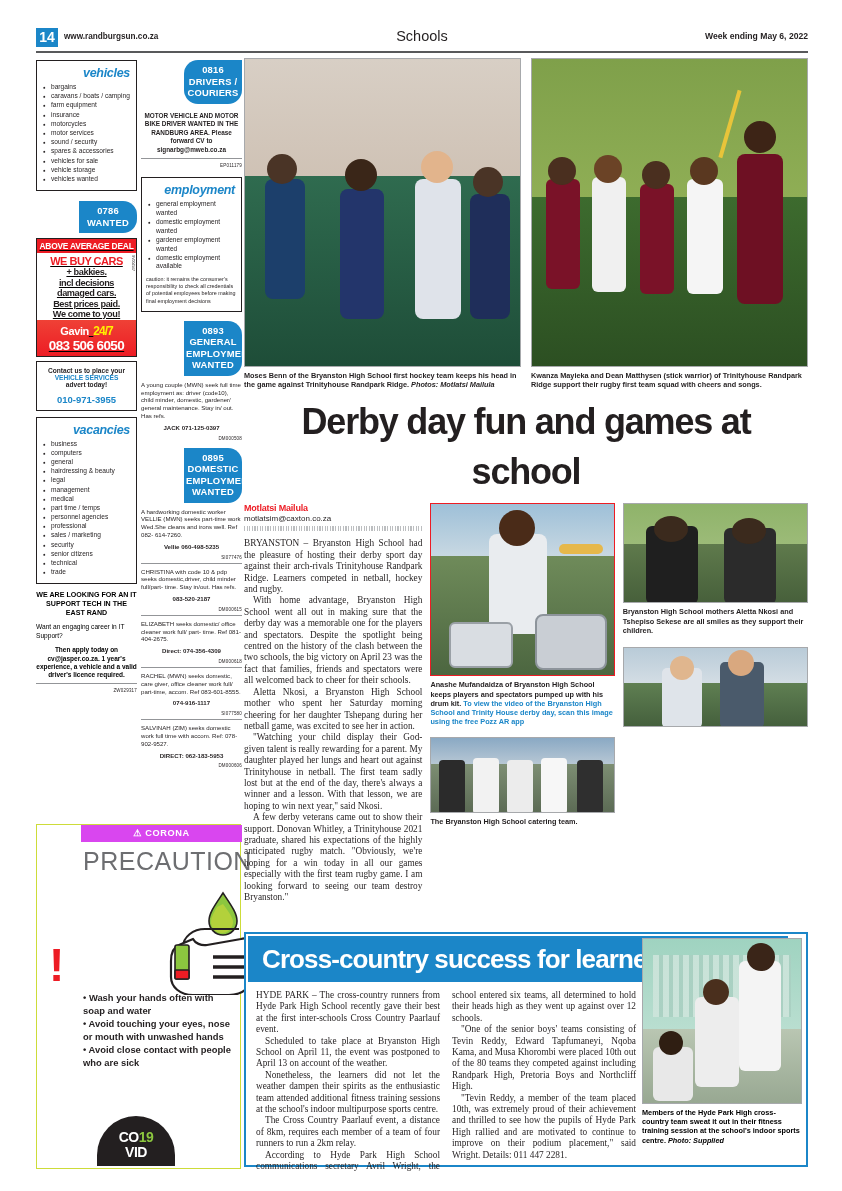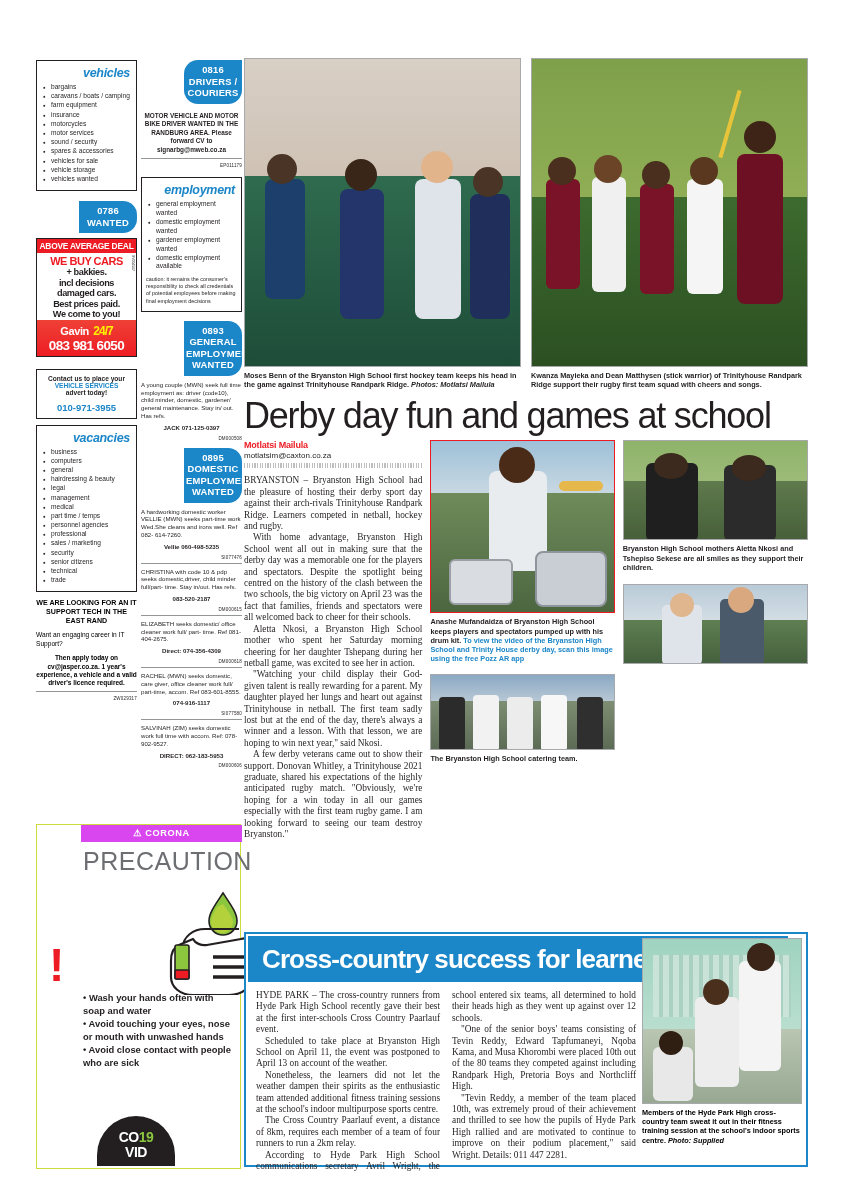--- a/index.html
+++ b/index.html
@@ -57,21 +57,21 @@
     font-size:9.4px; line-height:11.5px; letter-spacing:0.2px;margin-left:43px;
   }
   .blue-head.rr { border-radius:14px 0 14px 14px; }
 
   .ad-body { font-size:6.1px; line-height:7.8px; color:#231f20; margin-bottom:4px; }
   .ad-body.ctr { text-align:center; }
   .ad-ref { font-size:4.5px; color:#231f20; text-align:right; letter-spacing:0.2px; }
   .ad-sep { border-top:0.7px solid #939598; margin:3px 0 4px 0; }
 
   
-  .wbc { border:1.4px solid #231f20; background:#eab308; margin-bottom:12px; position:relative; }
+  .wbc { border:1.4px solid #231f20; background:#eab308; margin-bottom:4px; position:relative;text-decoration:underline; }
   .wbc-top { background:#ed1c24; color:#fff; font-weight:bold; font-size:8.4px; text-align:center;
              padding:2px 0 2px 0; letter-spacing:-0.2px; }
   .wbc-mid { background:#fff; text-align:center; padding:2px 2px 0 2px; }
   .wbc-h { color:#ed1c24; font-weight:bold; font-size:11px; letter-spacing:-0.5px; line-height:12px; }
   .wbc-l { color:#231f20; font-weight:bold; font-size:9.2px; line-height:10.5px; letter-spacing:-0.4px; }
   .wbc-bot { background:linear-gradient(#ef4136,#ed1c24); padding:1px 2px 3px 2px; text-align:center; }
   .wbc-name { color:#fff; font-weight:bold; font-size:11px; display:inline-block; letter-spacing:-0.4px;}
   .wbc-247 { color:#fff000; font-weight:bold; font-size:12px; display:inline-block; letter-spacing:-1px;}
   .wbc-phone { color:#fff; font-weight:bold; font-size:13.5px; letter-spacing:-0.6px; line-height:14px; }
   .wbc-side { position:absolute; right:1px; top:16px; font-size:3.4px; color:#231f20;
@@ -119,22 +119,22 @@
 
   .photo { background:#ccc; border:1px solid #a7a9ac; position:relative; overflow:hidden; }
   .photo .sky { position:absolute; left:0; top:0; right:0; height:38%; }
   .photo .ground { position:absolute; left:0; bottom:0; right:0; height:62%; }
 
   .cap { font-size:7.3px; font-weight:bold; line-height:9.2px; color:#231f20; margin-top:4px; }
   .cap i { font-style:italic; }
   .cap .blue { color:#1b86c8; }
 
   .headline {
-    font-size:36px; font-weight:normal; color:#231f20; letter-spacing:-1.2px;
-    line-height:37px; margin:8px 0 6px 0;
+    font-size:36px; font-weight:bold; color:#231f20; letter-spacing:-1.2px;
+    line-height:50px; margin:8px 0 6px 0;text-align:center;
   }
 
   .byline-name { color:#ed1c24; font-weight:bold; font-size:9px; letter-spacing:-0.2px; }
   .byline-mail { color:#231f20; font-size:8px; margin-top:1px; }
   .byline-rule {
     height:5px; margin:3px 0 7px 0;
     background:repeating-linear-gradient(90deg,#bcbec0 0 1.2px,#fff 1.2px 2.6px);
   }
   .story { font-family:"Liberation Serif", serif; font-size:9.3px; line-height:11.4px;
            color:#231f20; text-align:justify; }
@@ -159,20 +159,27 @@
             font-size:7.3px; font-weight:bold; line-height:9.2px; }
   .xc-cap i { font-style:italic; }
 
   .flex-row { display:flex; }
 </style>
 </head>
 <body>
 
 <div class="page">
 
+  <div class="masthead">
+    <div class="pagenum">14</div>
+    <div class="site-url">www.randburgsun.co.za</div>
+    <div class="mast-section">Schools</div>
+    <div class="mast-date">Week ending May 6, 2022</div>
+    <div class="mast-rule"></div>
+  </div>
 
   <div class="col-ads c1">
 
     <div class="ad-box">
       <div class="ad-cat-title">vehicles</div>
       <ul class="ad-list">
         <li>bargains</li>
         <li>caravans / boats / camping</li>
         <li>farm equipment</li>
         <li>insurance</li>
@@ -197,21 +204,21 @@
         <div class="wbc-h">WE BUY CARS</div>
         <div class="wbc-l">+ bakkies.</div>
         <div class="wbc-l">incl decisions</div>
         <div class="wbc-l">damaged cars.</div>
         <div class="wbc-l">Best prices paid.</div>
         <div class="wbc-l">We come to you!</div>
       </div>
       <div class="wbc-bot">
         <span class="wbc-name">Gavin</span>
         <span class="wbc-247">24/7</span>
-        <div class="wbc-phone">083 981 6050</div>
+        <div class="wbc-phone">083 506 6050</div>
       </div>
       <div class="wbc-side">SV004567</div>
     </div>
 
     <div class="contact-box">
       <div class="l1">Contact us to place your</div>
       <div class="l2">VEHICLE SERVICES</div>
       <div class="l3">advert today!</div>
       <div class="l4">010-971-3955</div>
     </div>

